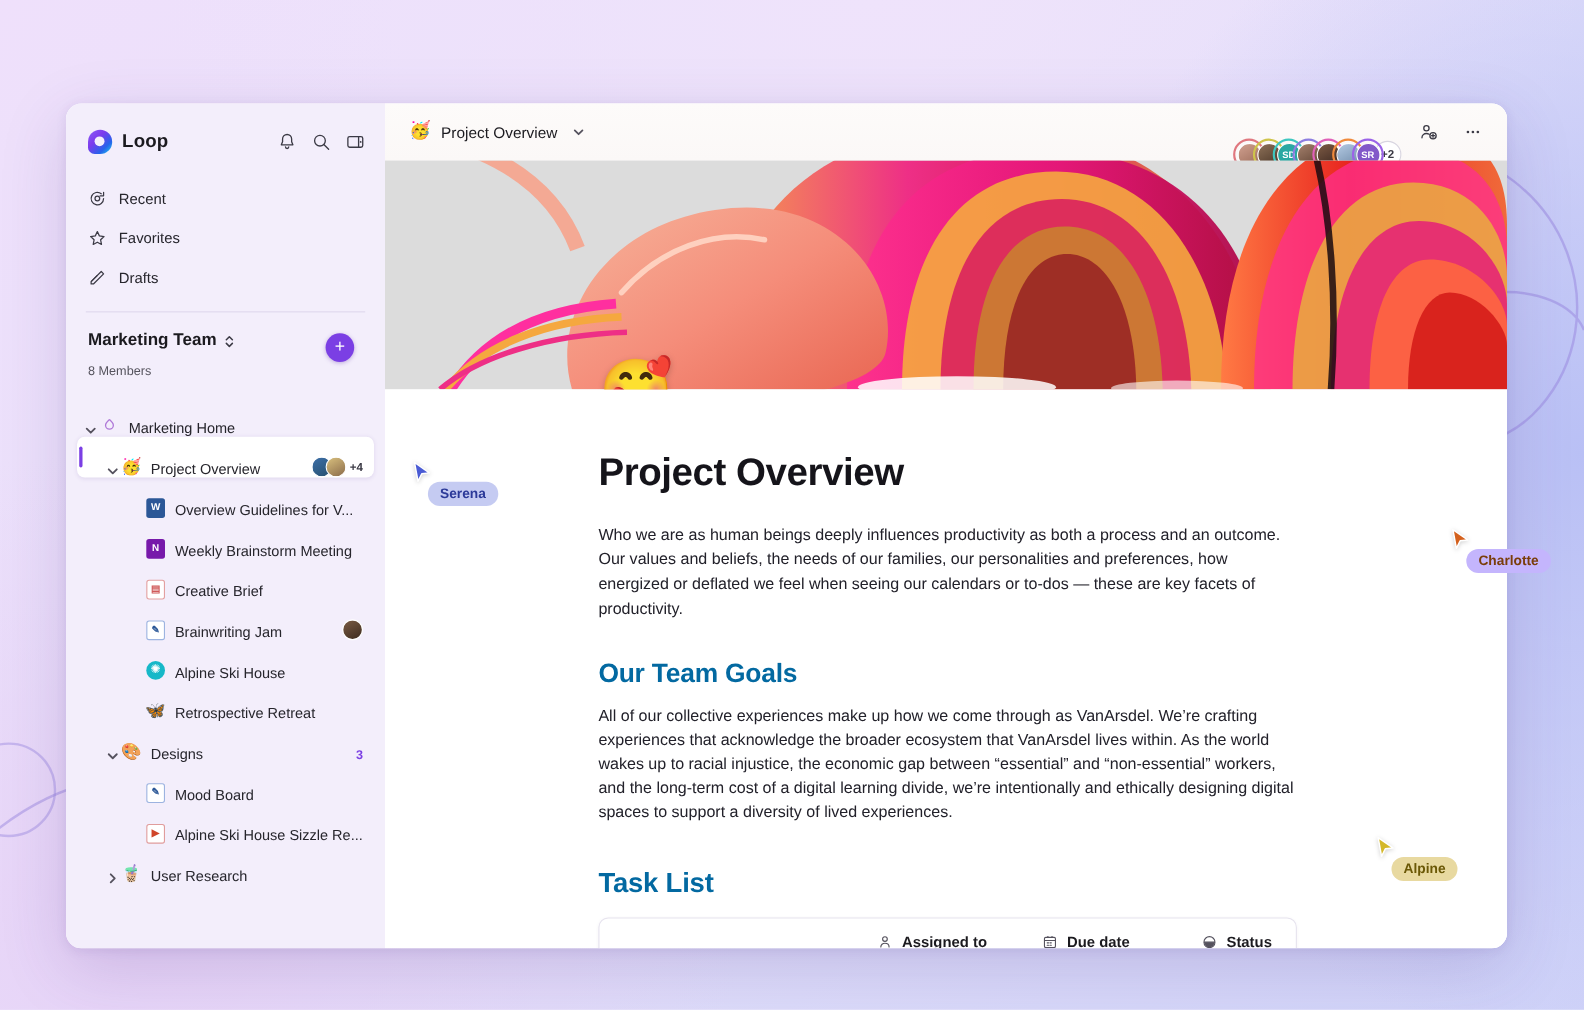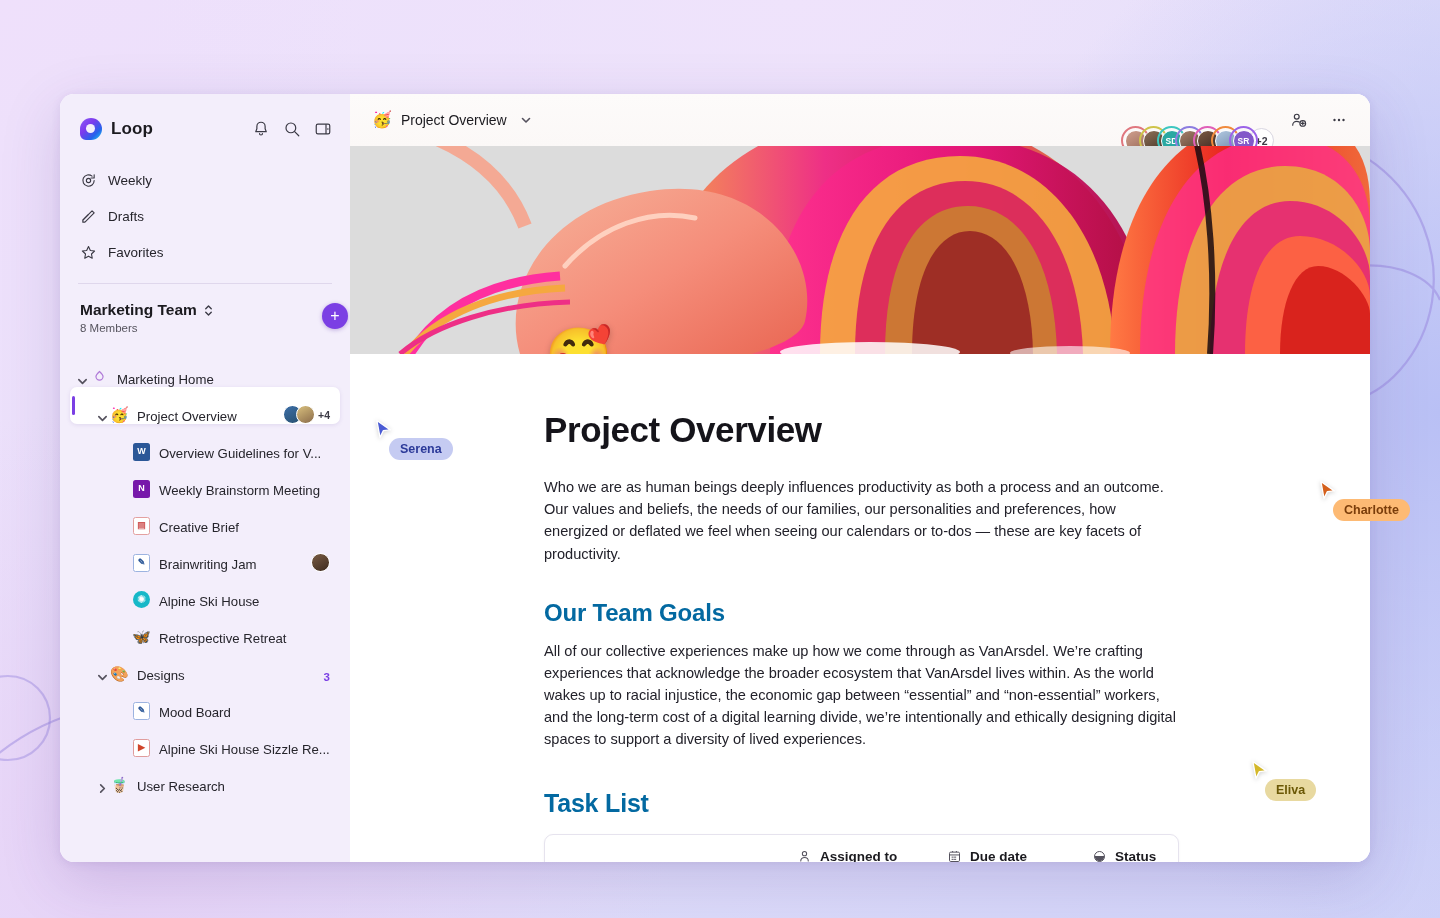--- a/index.html
+++ b/index.html
@@ -63,27 +63,27 @@
   .nav-item {
     display: flex; align-items: center; gap: 11px;
     height: 36px; padding: 0 10px; border-radius: 6px;
     font-size: 13.5px; color: #26252c; cursor: pointer;
   }
   .nav-item svg { width: 17px; height: 17px; flex: 0 0 17px; color: #3b3a45; }
 
   .divider { height: 1px; background: rgba(120,100,160,.16); margin: 13px 18px 0; }
 
   .team-head {
-    padding: 17px 2px 0 20px;
+    padding: 17px 28px 0 20px;
     display: flex; align-items: flex-start;
   }
   .team-head-left { flex: 1; }
   .team-title { display: flex; align-items: center; gap: 6px; }
   .team-title span { font-size: 15.5px; font-weight: bold; color: #1b1a1f; }
-  .team-sub { font-size: 11.5px; color: #56545e; margin-top: 3px; }
+  .team-sub { font-size: 11.5px; color: #56545e; margin-top: 13px; }
   .add-btn {
     width: 26px; height: 26px; border-radius: 50%; border: none;
     background: #7b3fe4; color: #fff; cursor: pointer;
     display: flex; align-items: center; justify-content: center;
     font-size: 16px; line-height: 1; margin-top: 2px;
     box-shadow: 0 1px 4px rgba(90,40,170,.35);
   }
 
   
   .tree { margin-top: 16px; padding: 0 10px 10px; overflow: hidden; flex: 1; }
@@ -280,34 +280,34 @@
       </div>
     </div>
 
     <nav class="nav">
       <div class="nav-item">
         <svg viewBox="0 0 24 24" fill="none" stroke="currentColor" stroke-width="1.6">
           <path d="M20 12a8 8 0 1 1-3-6.2" stroke-linecap="round"></path>
             <path d="M20 4v4.5h-4.5" stroke-linecap="round" stroke-linejoin="round"></path>
           <circle cx="12" cy="12" r="3"></circle>
         </svg>
-        <span>Weekly</span>
+        <span>Recent</span>
+      </div>
+      <div class="nav-item">
+        <svg viewBox="0 0 24 24" fill="none" stroke="currentColor" stroke-width="1.6">
+          <path d="M12 3.6l2.6 5.5 6 .8-4.4 4.2 1.1 6-5.3-2.9-5.3 2.9 1.1-6L3.4 9.9l6-.8z" stroke-linejoin="round"></path>
+        </svg>
+        <span>Favorites</span>
       </div>
       <div class="nav-item">
         <svg viewBox="0 0 24 24" fill="none" stroke="currentColor" stroke-width="1.6">
           <path d="M4 17 17 4l3 3L7 20H4v-3z" stroke-linejoin="round"></path>
             <path d="M4 17 12 9"></path>
         </svg>
         <span>Drafts</span>
-      </div>
-      <div class="nav-item">
-        <svg viewBox="0 0 24 24" fill="none" stroke="currentColor" stroke-width="1.6">
-          <path d="M12 3.6l2.6 5.5 6 .8-4.4 4.2 1.1 6-5.3-2.9-5.3 2.9 1.1-6L3.4 9.9l6-.8z" stroke-linejoin="round"></path>
-        </svg>
-        <span>Favorites</span>
       </div>
     </nav>
 
     <div class="divider"></div>
 
     <div class="team-head">
       <div class="team-head-left">
         <div class="team-title">
           <span>Marketing Team</span>
           <svg width="11" height="13" viewBox="0 0 12 14" fill="none" stroke="#3b3a45" stroke-width="1.5" stroke-linecap="round" stroke-linejoin="round">
@@ -602,21 +602,21 @@
   <svg viewBox="0 0 20 22">
     <path d="M3 1.5 17.2 11.4 9.9 12.2 6.3 19.4z" fill="#4a5bd4" stroke="#fff" stroke-width="1.4" stroke-linejoin="round"></path>
   </svg>
   <span class="tag" style="background:#c5cbf2;color:#2c3a99;">Serena</span>
 </div>
 
 <div class="cursor" style="left:1318px; top:480px;">
   <svg viewBox="0 0 20 22">
     <path d="M3 1.5 17.2 11.4 9.9 12.2 6.3 19.4z" fill="#d4601c" stroke="#fff" stroke-width="1.4" stroke-linejoin="round"></path>
   </svg>
-  <span class="tag" style="background:#fdba74;color:#7a3d0a;">Charlotte</span>
+  <span class="tag" style="background:#c4b5fd;color:#7a3d0a;">Charlotte</span>
 </div>
 
 <div class="cursor" style="left:1250px; top:760px;">
   <svg viewBox="0 0 20 22">
     <path d="M3 1.5 17.2 11.4 9.9 12.2 6.3 19.4z" fill="#d4b82a" stroke="#fff" stroke-width="1.4" stroke-linejoin="round"></path>
   </svg>
-  <span class="tag" style="background:#e8d9a0;color:#6b5806;">Eliva</span>
+  <span class="tag" style="background:#e8d9a0;color:#6b5806;">Alpine</span>
 </div>
 
 </body></html>

